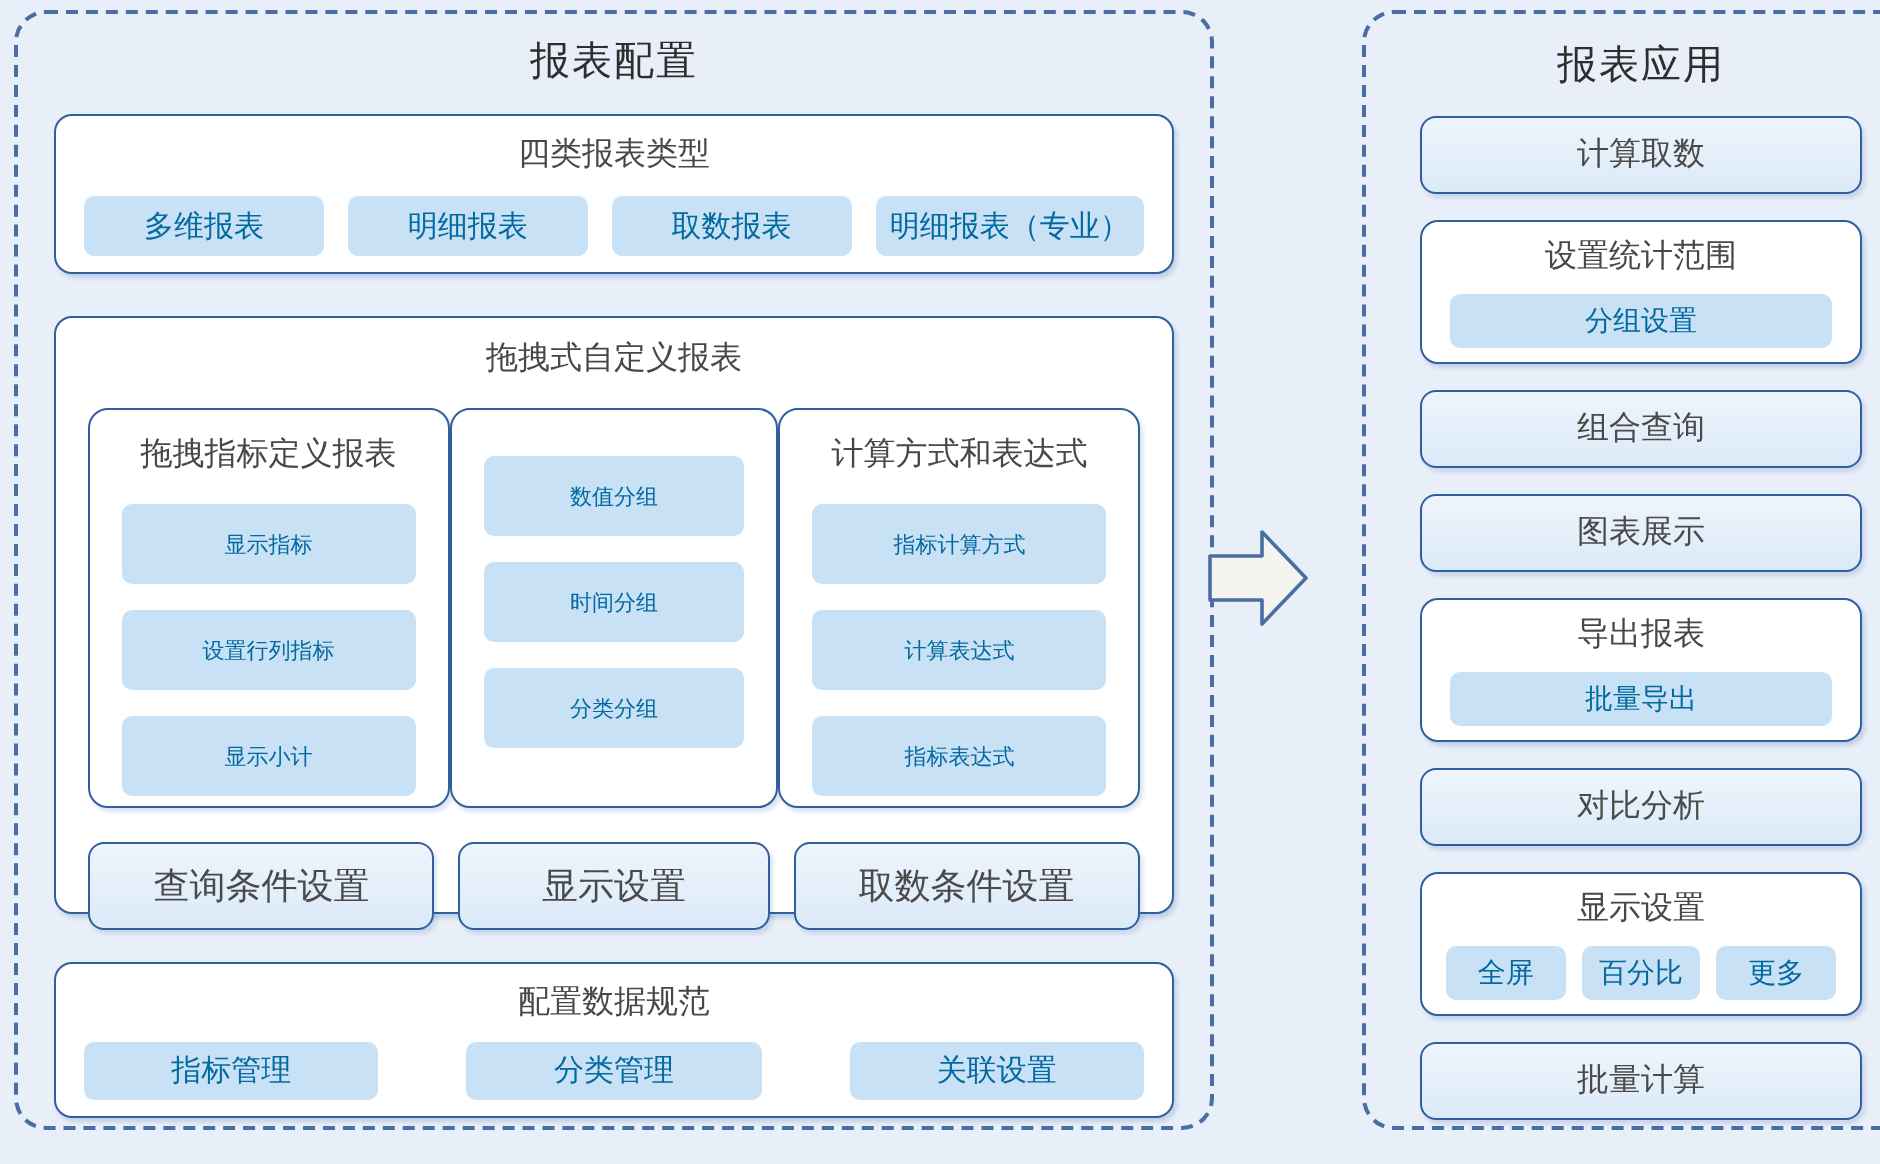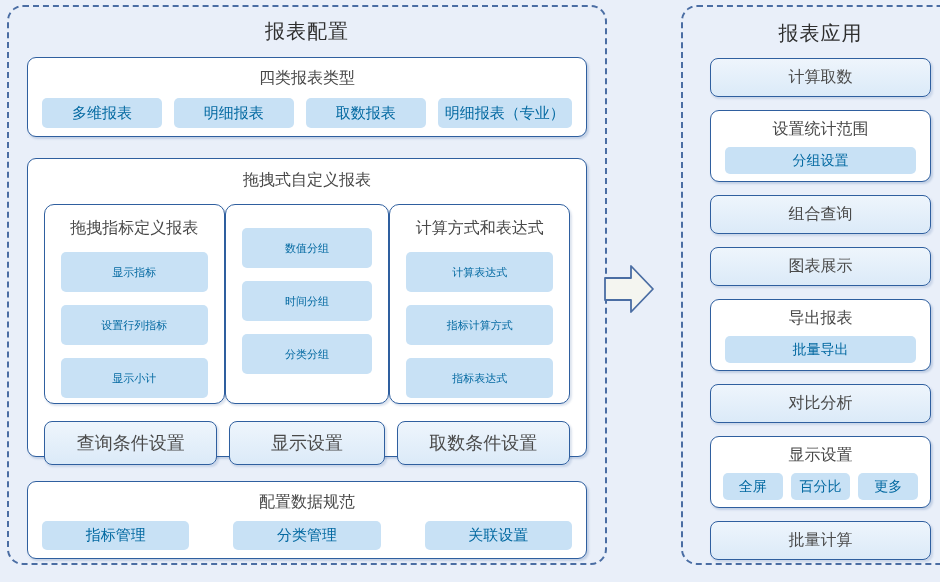--- a/index.html
+++ b/index.html
@@ -103,22 +103,22 @@
         <div class="chip">设置行列指标</div>
         <div class="chip">显示小计</div>
       </div>
       <div class="subbox">
         <div class="chip">数值分组</div>
         <div class="chip">时间分组</div>
         <div class="chip">分类分组</div>
       </div>
       <div class="subbox wide">
         <div class="box-title">计算方式和表达式</div>
+        <div class="chip">指标计算方式</div>
         <div class="chip">计算表达式</div>
-        <div class="chip">指标计算方式</div>
         <div class="chip">指标表达式</div>
       </div>
     </div>
     <div class="bar-row">
       <div class="bar wide">查询条件设置</div>
       <div class="bar">显示设置</div>
       <div class="bar wide">取数条件设置</div>
     </div>
   </div>
 

